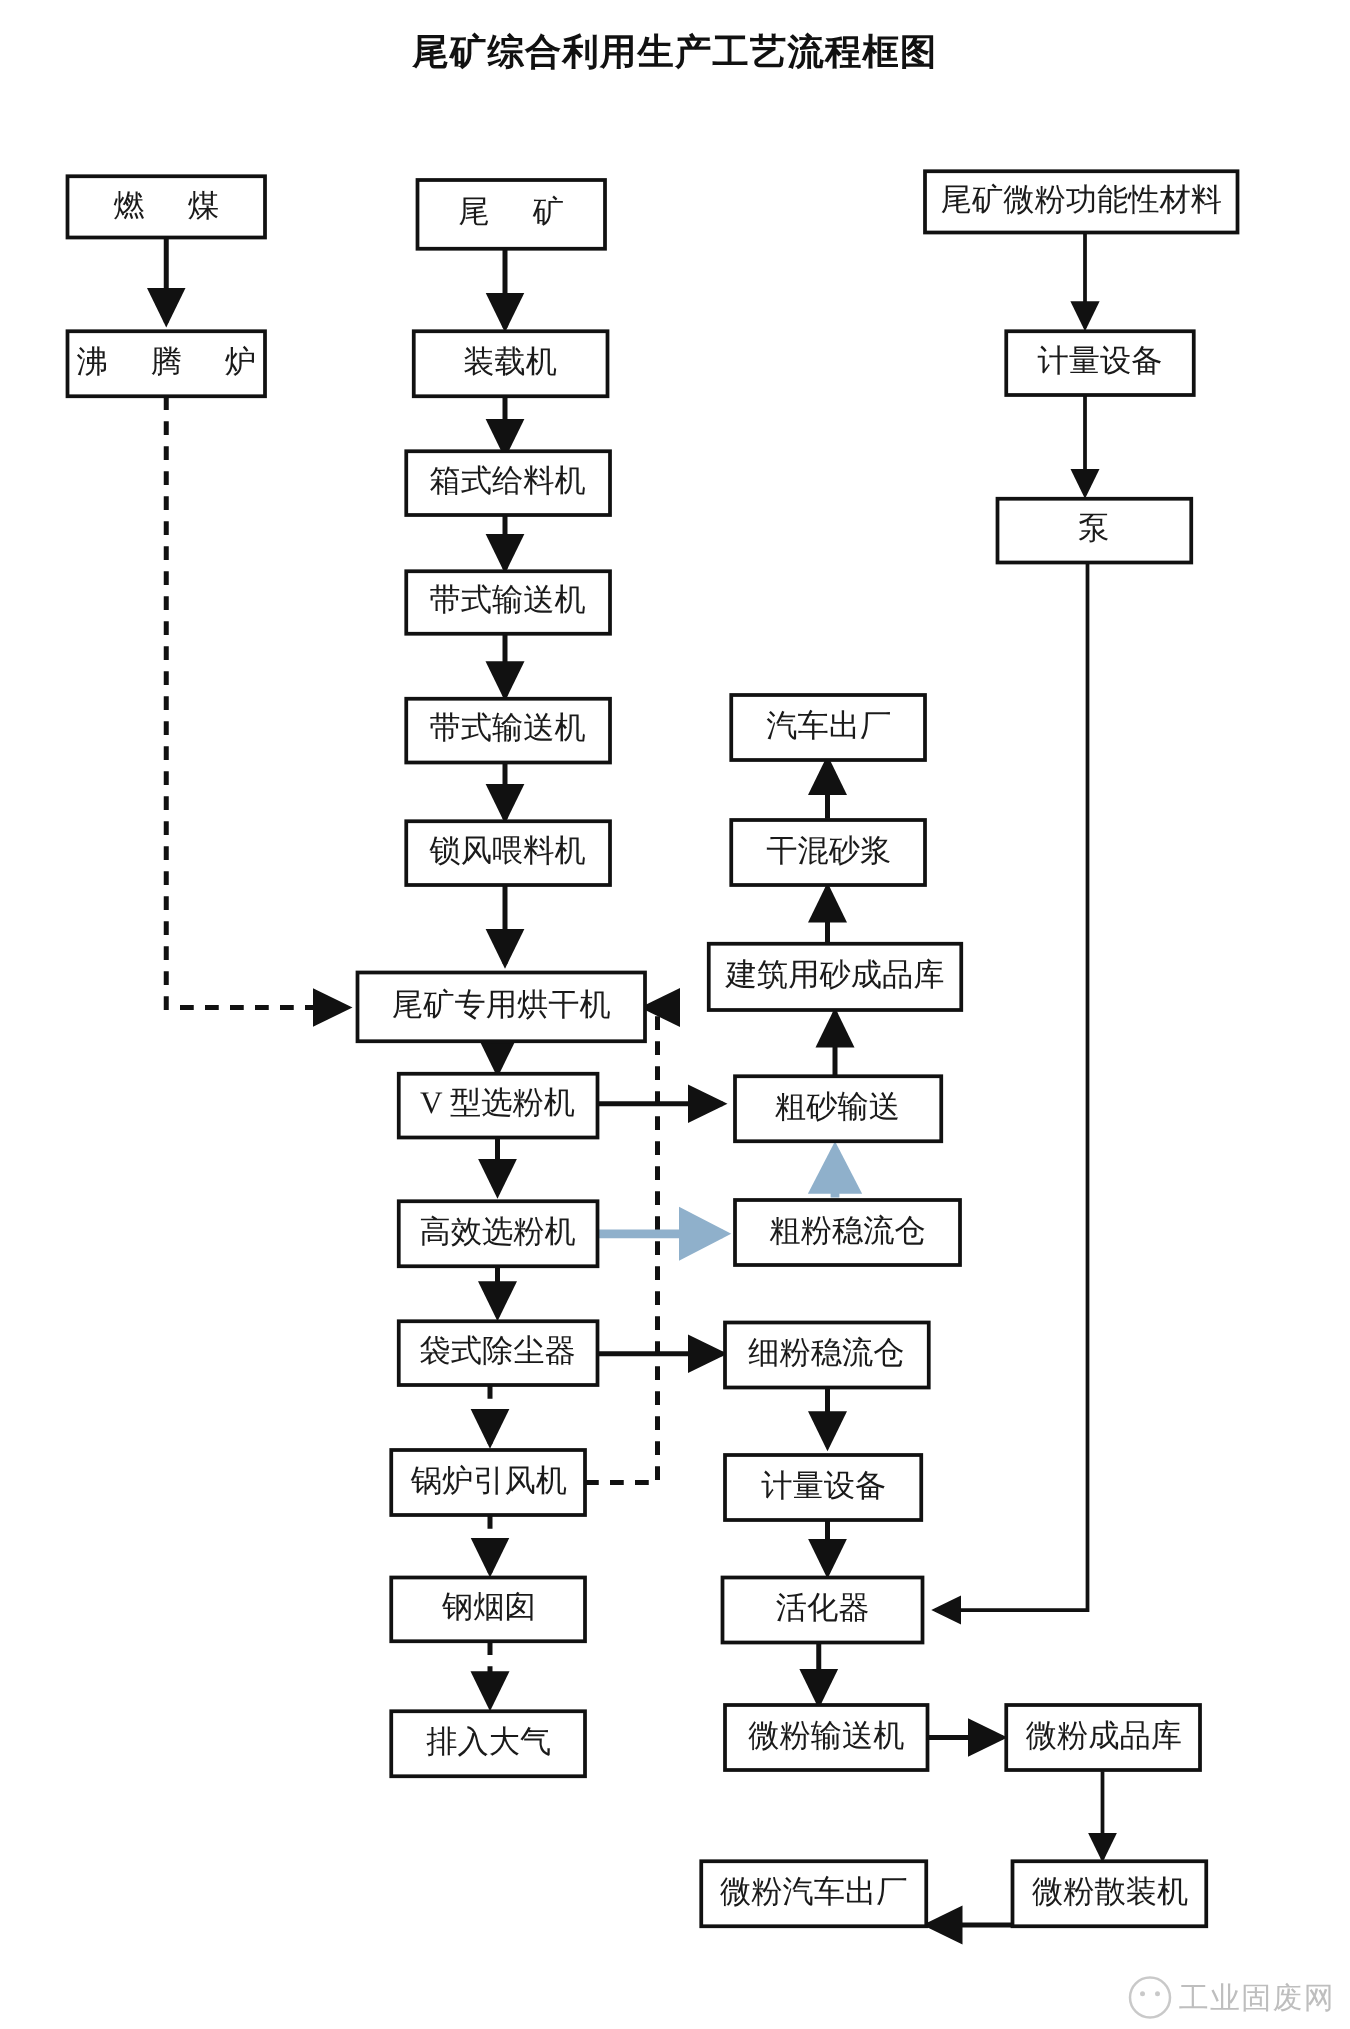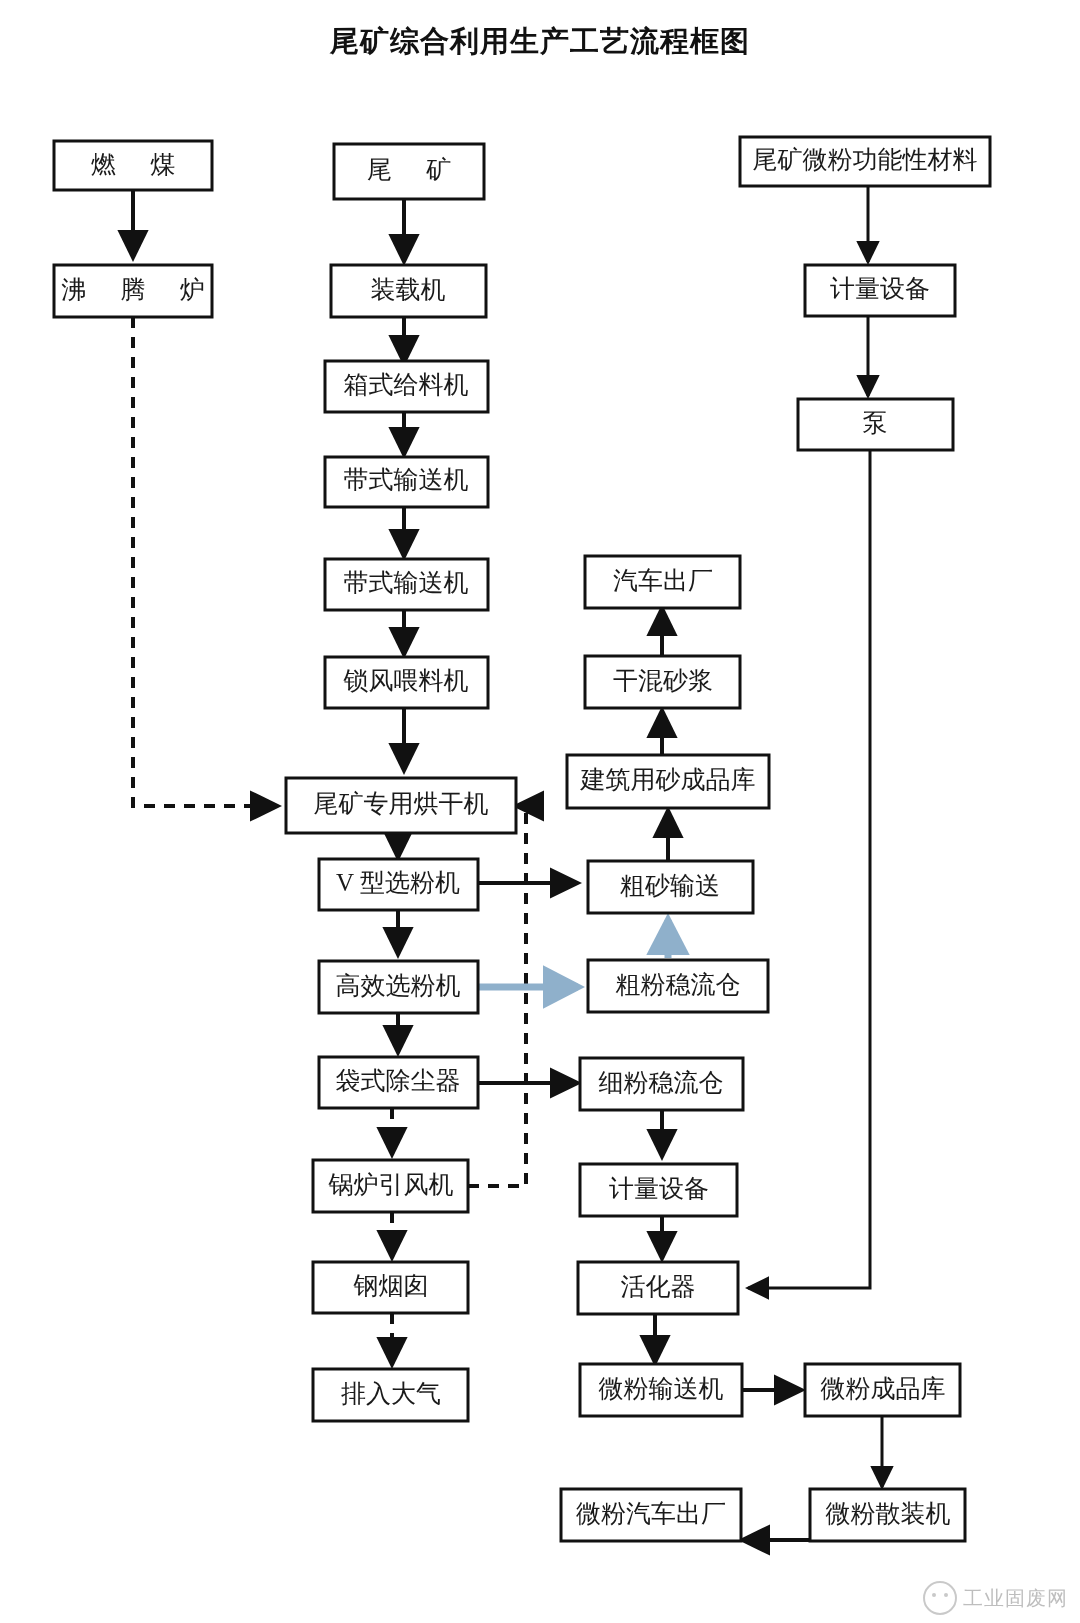--- a/index.html
+++ b/index.html
@@ -78,21 +78,21 @@
     position: absolute;
     right: 12px;
     bottom: 8px;
     display: flex;
     align-items: center;
     gap: 6px;
     opacity: 0.45;
   }
   .watermark-text {
     font-family: Liberation Sans, sans-serif;
-    font-size: 20px;
+    font-size: 24px;
     color: #707070;
     letter-spacing: 1px;
   }
   .watermark-badge {
     width: 30px;
     height: 30px;
     border-radius: 50%;
     border: 2px solid #8a8a8a;
     position: relative;
   }

